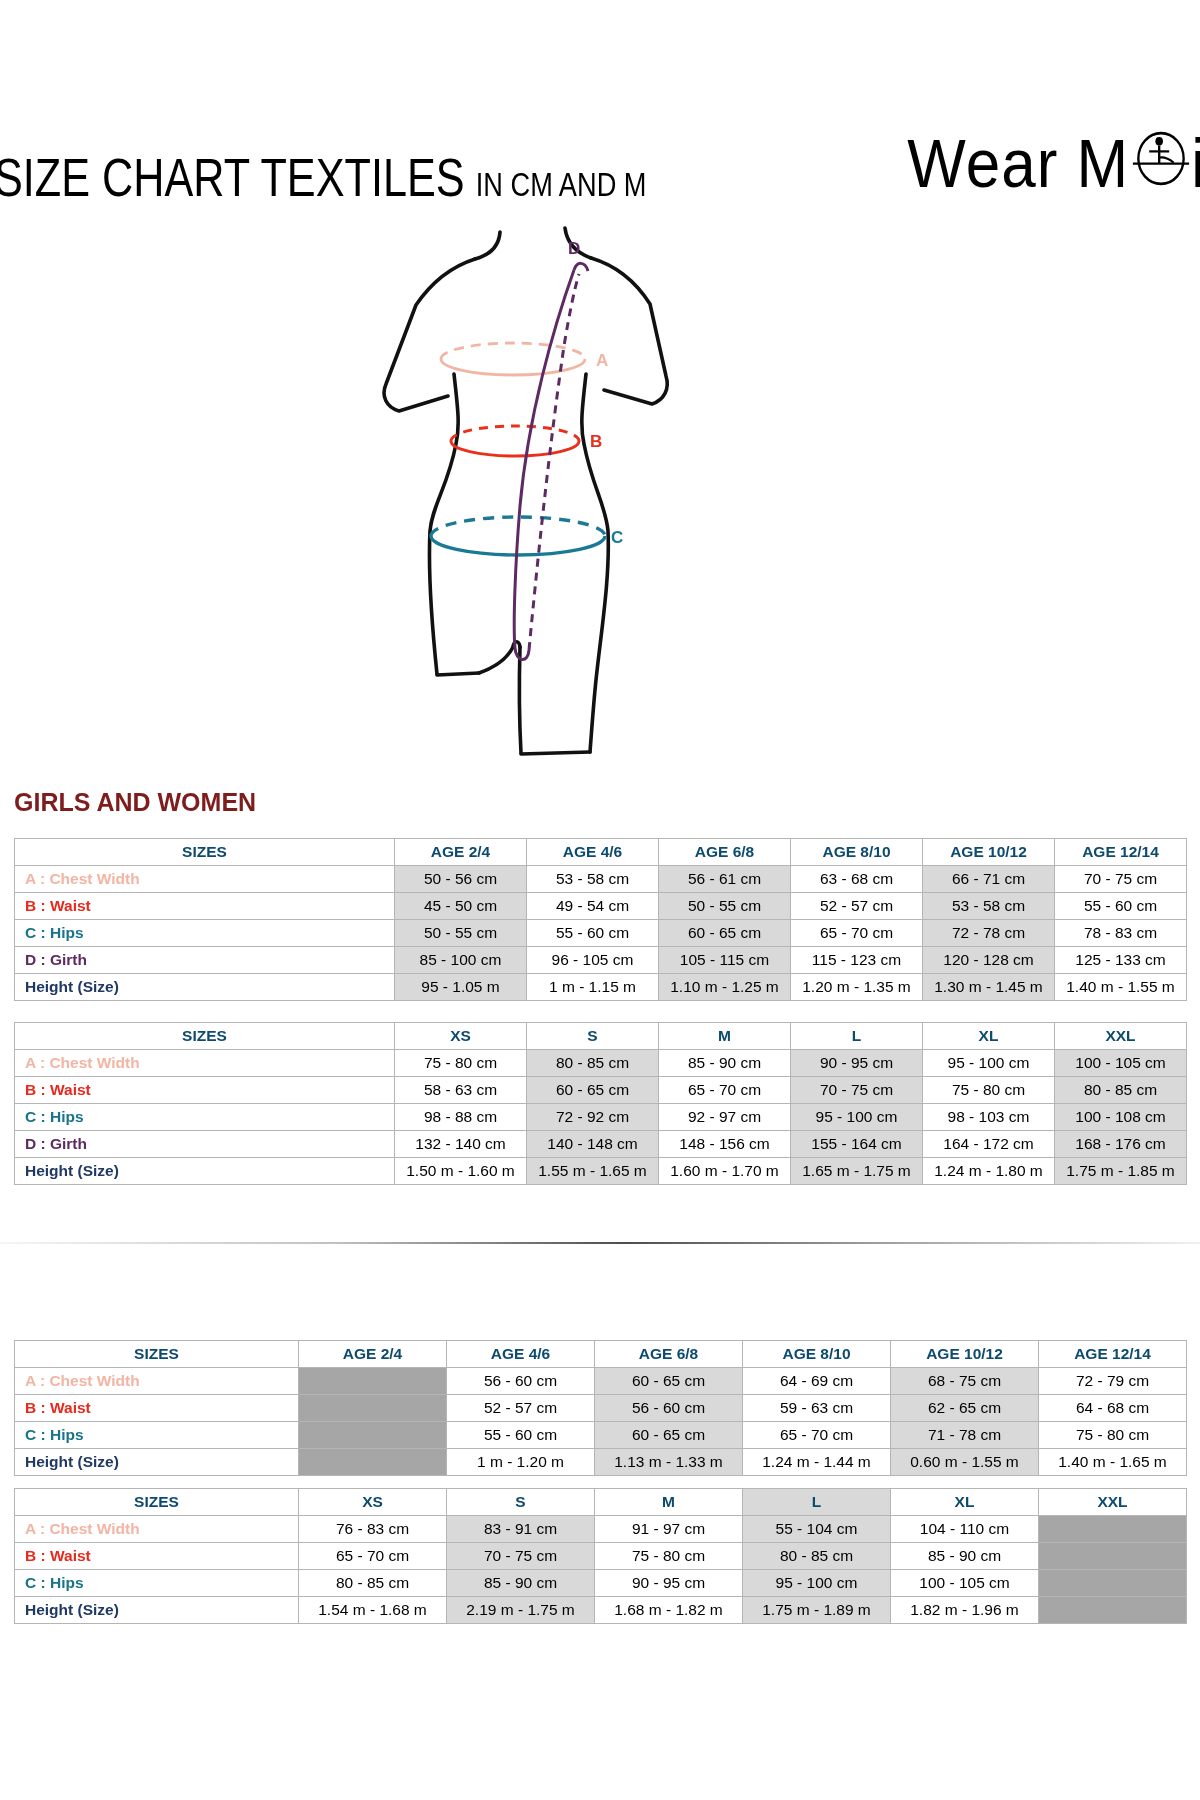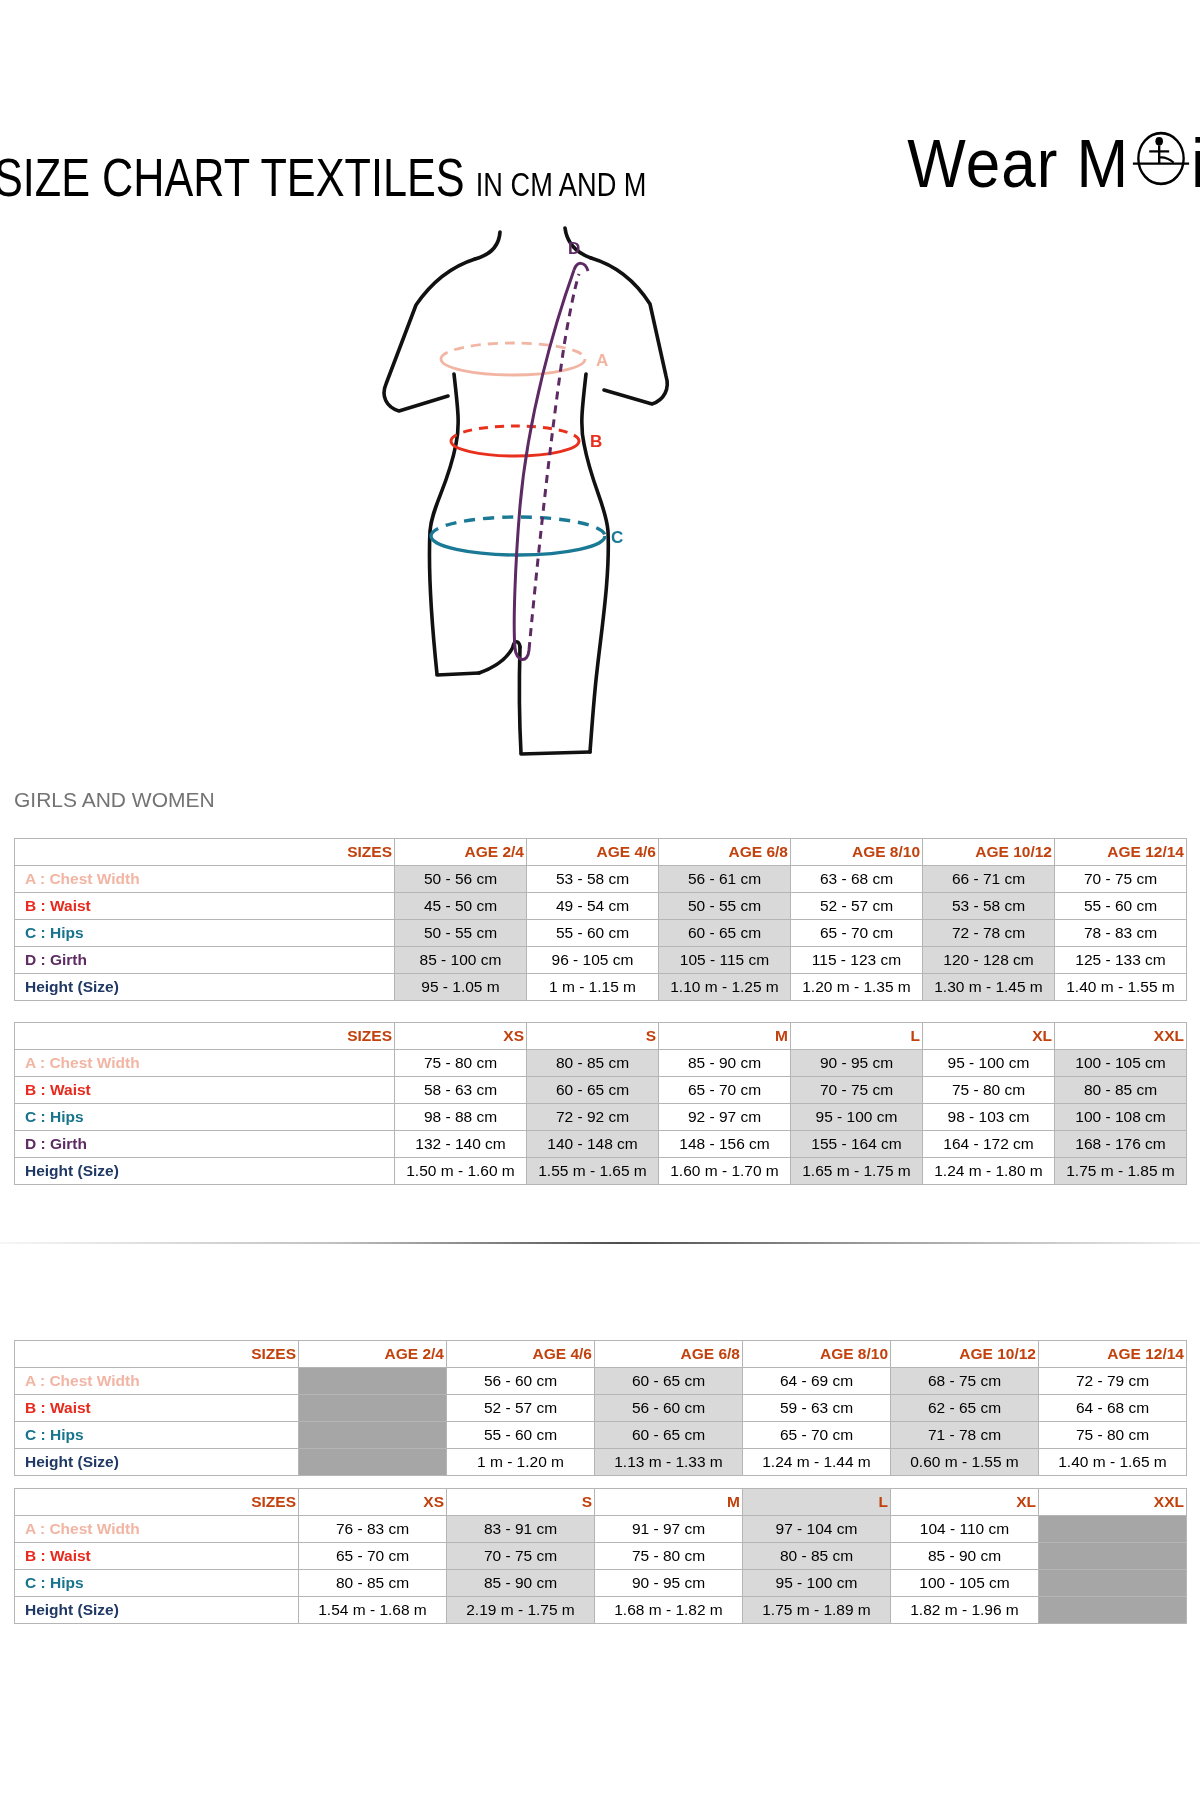--- a/index.html
+++ b/index.html
@@ -19,42 +19,42 @@
     font-size:62px;font-weight:300;letter-spacing:1px;color:#000;
     transform:scale(1.0,1.12);transform-origin:100% 0;
     display:flex;align-items:flex-end;
   }
   .brand .dancer-o{margin:0 1px -2px 3px;}
   
   .diagram{position:absolute;left:368px;top:226px;}
   svg text{font-family:"Liberation Sans", sans-serif;font-weight:600;}
   
   .section-heading{
-    position:absolute;left:14px;font-size:21px;font-weight:normal;color:#737373;
+    position:absolute;left:14px;font-size:25px;font-weight:bold;color:#7f1d1d;
     letter-spacing:0px;
   }
   .heading-girls{top:788px;}
   .heading-boys{top:1340px;}
   
   .divider{
     position:absolute;left:0;top:1242px;width:1200px;height:2px;
     background:linear-gradient(90deg,#f6f6f6 0%,#c0c0c0 28%,#4d4d4d 52%,#9a9a9a 72%,#f1f1f1 100%);
   }
   
   .table-host{position:absolute;left:14px;}
   .t1{top:838px;} .t2{top:1022px;} .t3{top:1340px;} .t4{top:1488px;}
   table.size-table{
     border-collapse:collapse;table-layout:fixed;width:1172px;
     font-size:15.5px;background:#fff;
   }
   table.size-table th,table.size-table td{
     border:1px solid #b5b5b5;height:26px;padding:0 2px;text-align:center;
     overflow:hidden;white-space:nowrap;
   }
-  table.size-table thead th{font-weight:bold;color:#c2410c;text-align:right;}
+  table.size-table thead th{font-weight:bold;color:#0c4a6e;}
   table.size-table tbody th.row-label{
     text-align:left;padding-left:10px;font-weight:bold;
   }
   td.shade, th.shade{background:#d9d9d9;}
   td.blocked{
     background:#a6a6a6;
     border-top-color:#a6a6a6;border-bottom-color:#a6a6a6;
   }
 </style>
 </head>
@@ -358,21 +358,21 @@
           <th>XL</th>
           <th>XXL</th>
         </tr>
       </thead>
       <tbody>
         <tr>
           <th class="row-label" style="color: rgb(242, 181, 163);">A : Chest Width</th>
           <td>76 - 83 cm</td>
           <td class="shade">83 - 91 cm</td>
           <td>91 - 97 cm</td>
-          <td class="shade">97 - 104 cm</td>
+          <td class="shade">55 - 104 cm</td>
           <td>104 - 110 cm</td>
           <td class="blocked"></td>
         </tr>
         <tr>
           <th class="row-label" style="color: rgb(232, 41, 28);">B : Waist</th>
           <td>65 - 70 cm</td>
           <td class="shade">70 - 75 cm</td>
           <td>75 - 80 cm</td>
           <td class="shade">80 - 85 cm</td>
           <td>85 - 90 cm</td>

